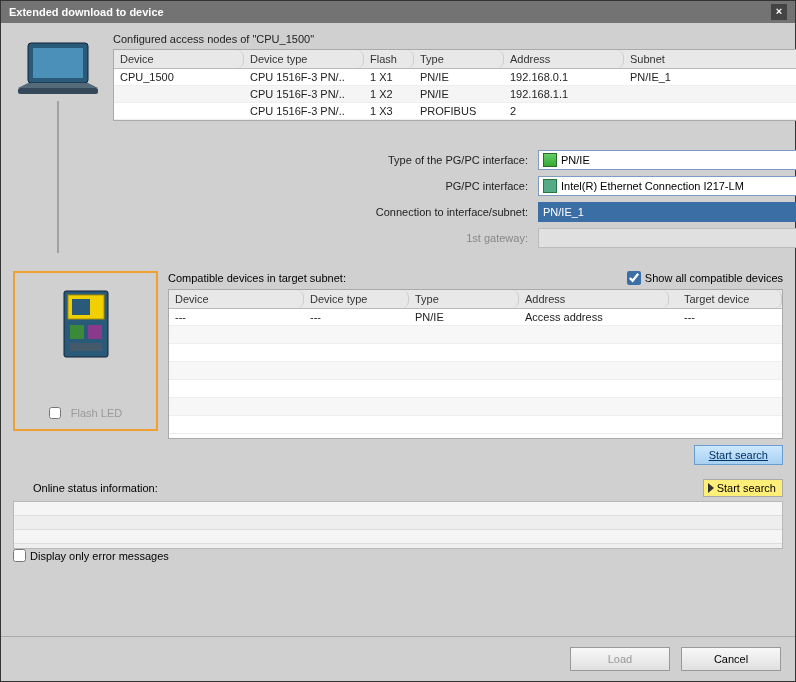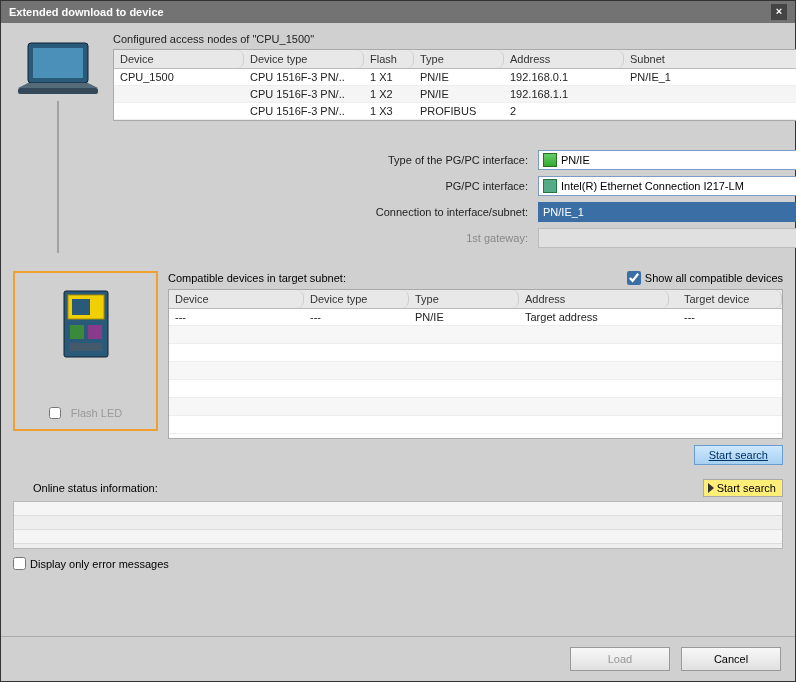--- a/index.html
+++ b/index.html
@@ -48,21 +48,21 @@
 .grid2 .emptyrow:nth-child(odd) { background:#f7f7f7; }
 .startsearch-row { text-align: right; margin-top: 6px; }
 .btn-startsearch { background: linear-gradient(#cde8ff, #a8d0f0); border: 1px solid #6a9dcf; padding: 3px 14px; text-decoration: underline; color: #003366; cursor: pointer; font-size: 11px; }
 .status-section { margin-top: 14px; }
 .status-row { display: flex; justify-content: space-between; align-items: center; margin-left: 20px; }
 .status-badge { background: #ffee77; border: 1px solid #aaa; padding: 2px 6px 2px 4px; display: flex; align-items: center; gap: 3px; }
 .status-badge .tri { width: 0; height: 0; border-top: 5px solid transparent; border-bottom: 5px solid transparent; border-left: 6px solid #333; }
 .status-list { margin-top: 4px; height: 48px; background: #efefef; border: 1px solid #b8b8b8; }
 .status-list .srow { height: 14px; border-bottom: 1px solid #ddd; background: #f5f5f5; }
 .status-list .srow:nth-child(2) { background: #eee; }
-.erroronly { margin-top: 8px; display: flex; align-items: center; gap: 4px; }
+.erroronly { margin-top: 0; display: flex; align-items: center; gap: 4px; }
 .erroronly input { width: 13px; height: 13px; }
 .footer { border-top: 1px solid #aaa; padding: 10px 14px; background: #d0d0d0; text-align: right; }
 .footer button { width: 100px; height: 24px; margin-left: 8px; background: linear-gradient(#f8f8f8,#e0e0e0); border: 1px solid #999; font-size: 11px; cursor: pointer; }
 .footer button:disabled { color: #999; }
 .cell { white-space: nowrap; overflow: hidden; text-overflow: ellipsis; border-radius: 7px; }
 </style>
 </head>
 <body>
 
 <div class="window">
@@ -192,21 +192,21 @@
             <div class="cell c2">Device type</div>
             <div class="cell c3">Type</div>
             <div class="cell c4">Address</div>
             <div class="cell c5">Target device</div>
           </div>
           <div id="grid2-body">
               <div class="grid-row">
                 <div class="cell c1">---</div>
                 <div class="cell c2">---</div>
                 <div class="cell c3">PN/IE</div>
-                <div class="cell c4">Target address</div>
+                <div class="cell c4">Access address</div>
                 <div class="cell c5">---</div>
               </div>
             </div>
           <div class="emptyrow"></div>
             <div class="emptyrow"></div>
             <div class="emptyrow"></div>
           <div class="emptyrow"></div>
             <div class="emptyrow"></div>
             <div class="emptyrow"></div>
         </div>

